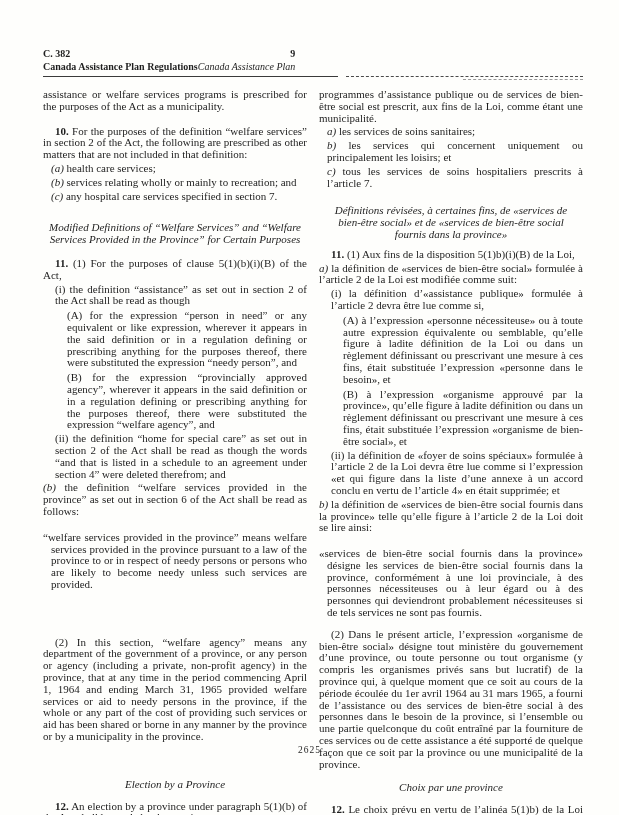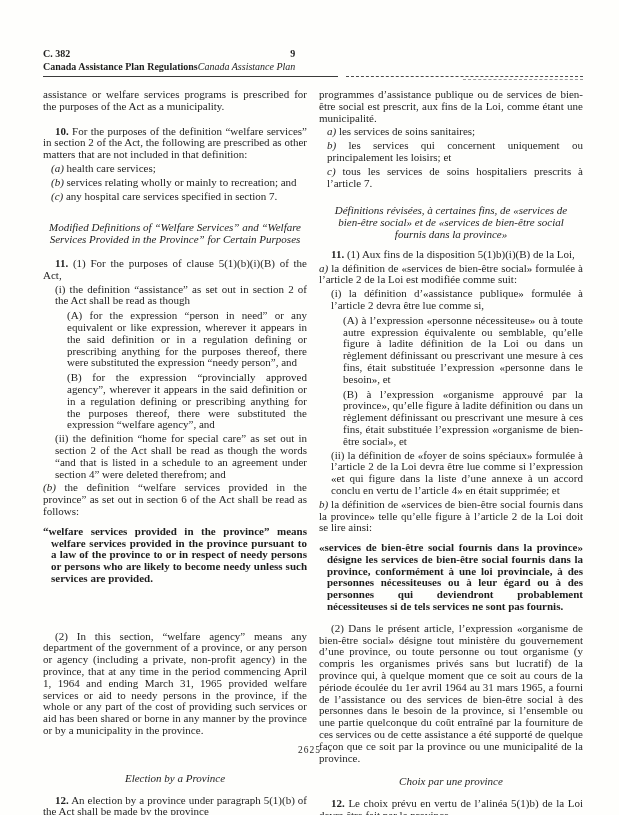--- a/index.html
+++ b/index.html
@@ -27,21 +27,21 @@
   .cols{display:flex;gap:12px;margin-top:9px;}
   .col{width:264px;font-size:11px;line-height:11.8px;text-align:justify;}
   .p{margin:0;}
   .ind{text-indent:12px;}
   .num{font-weight:bold;}
   .it{font-style:italic;}
   .lst{margin-left:8px;margin-top:2px;}
   .lvl-a{margin-top:2px;}
   .lvl-i{margin-left:12px;margin-top:2px;}
   .lvl-A{margin-left:24px;margin-top:3px;}
-  .quote{padding-left:8px;text-indent:-8px;margin-top:8px;font-weight:bold;}
+  .quote{padding-left:8px;text-indent:-8px;margin-top:14px;}
   .h-center{font-style:italic;text-align:center;}
   .mt13{margin-top:13px;}
   .eng-h1{margin-top:20px;margin-bottom:12px;padding:0 6px;}
   .fr-h1{margin-top:16px;margin-bottom:8px;padding:0 4px;}
   .eng-sub2{margin-top:46px;}
   .fr-sub2{margin-top:10px;}
   .eng-h2{margin-top:36px;margin-bottom:10px;}
   .fr-h2{margin-top:12px;margin-bottom:10px;}
   .footer-num{
     position:absolute;left:50%;top:745px;transform:translateX(-50%);

